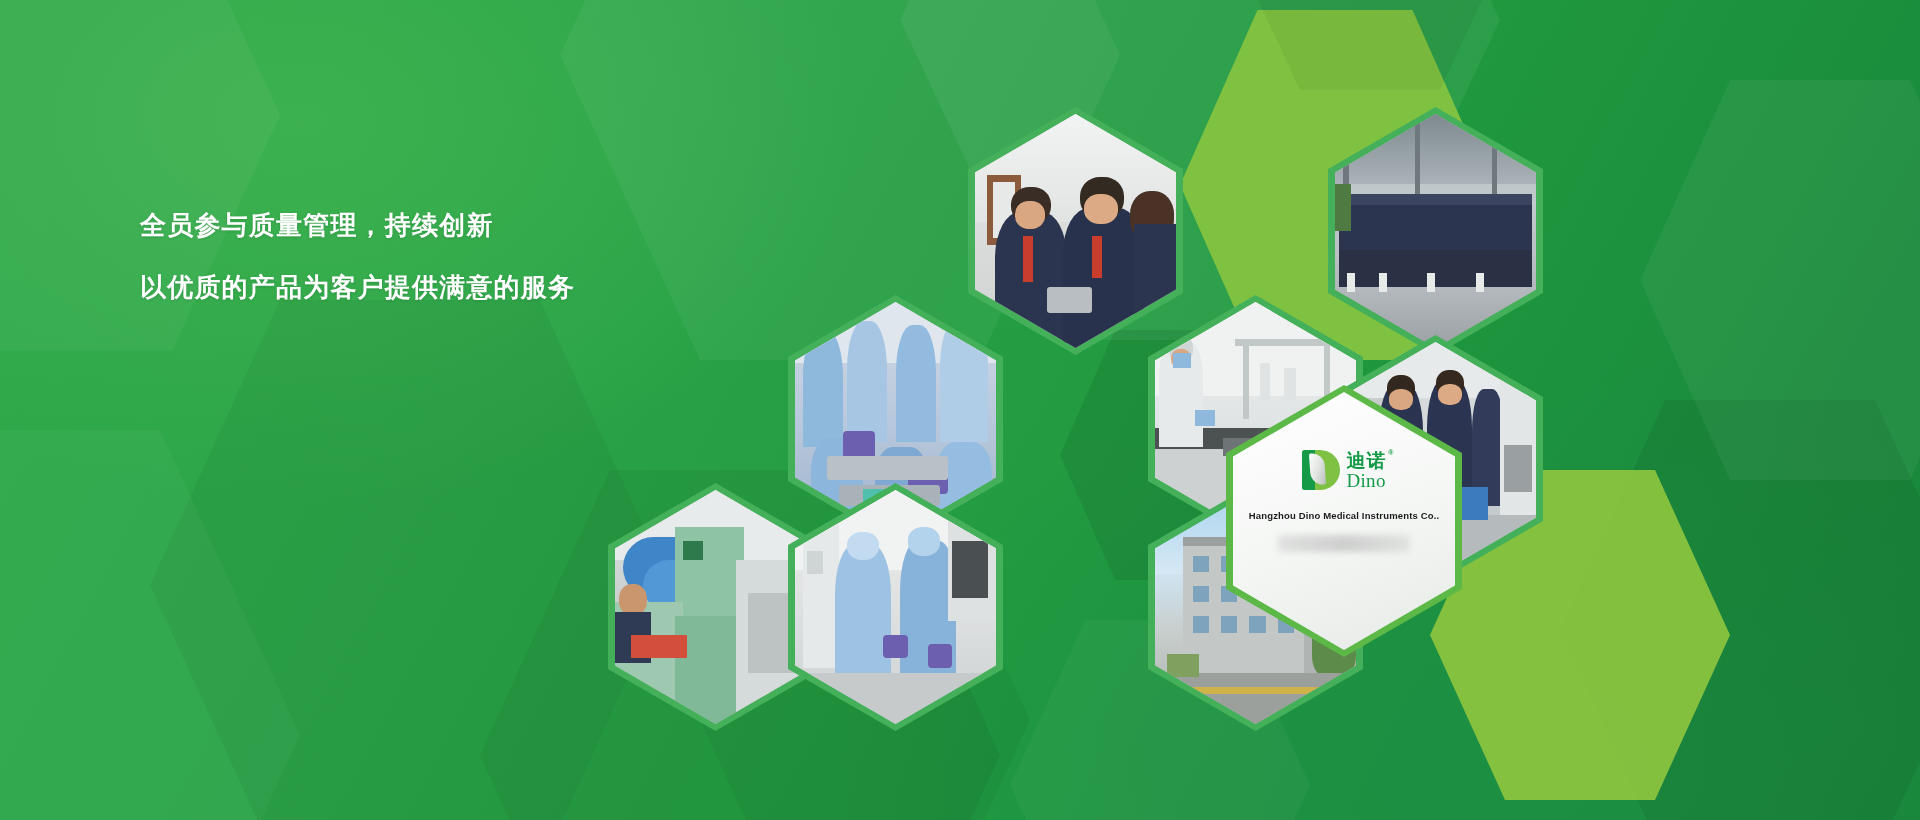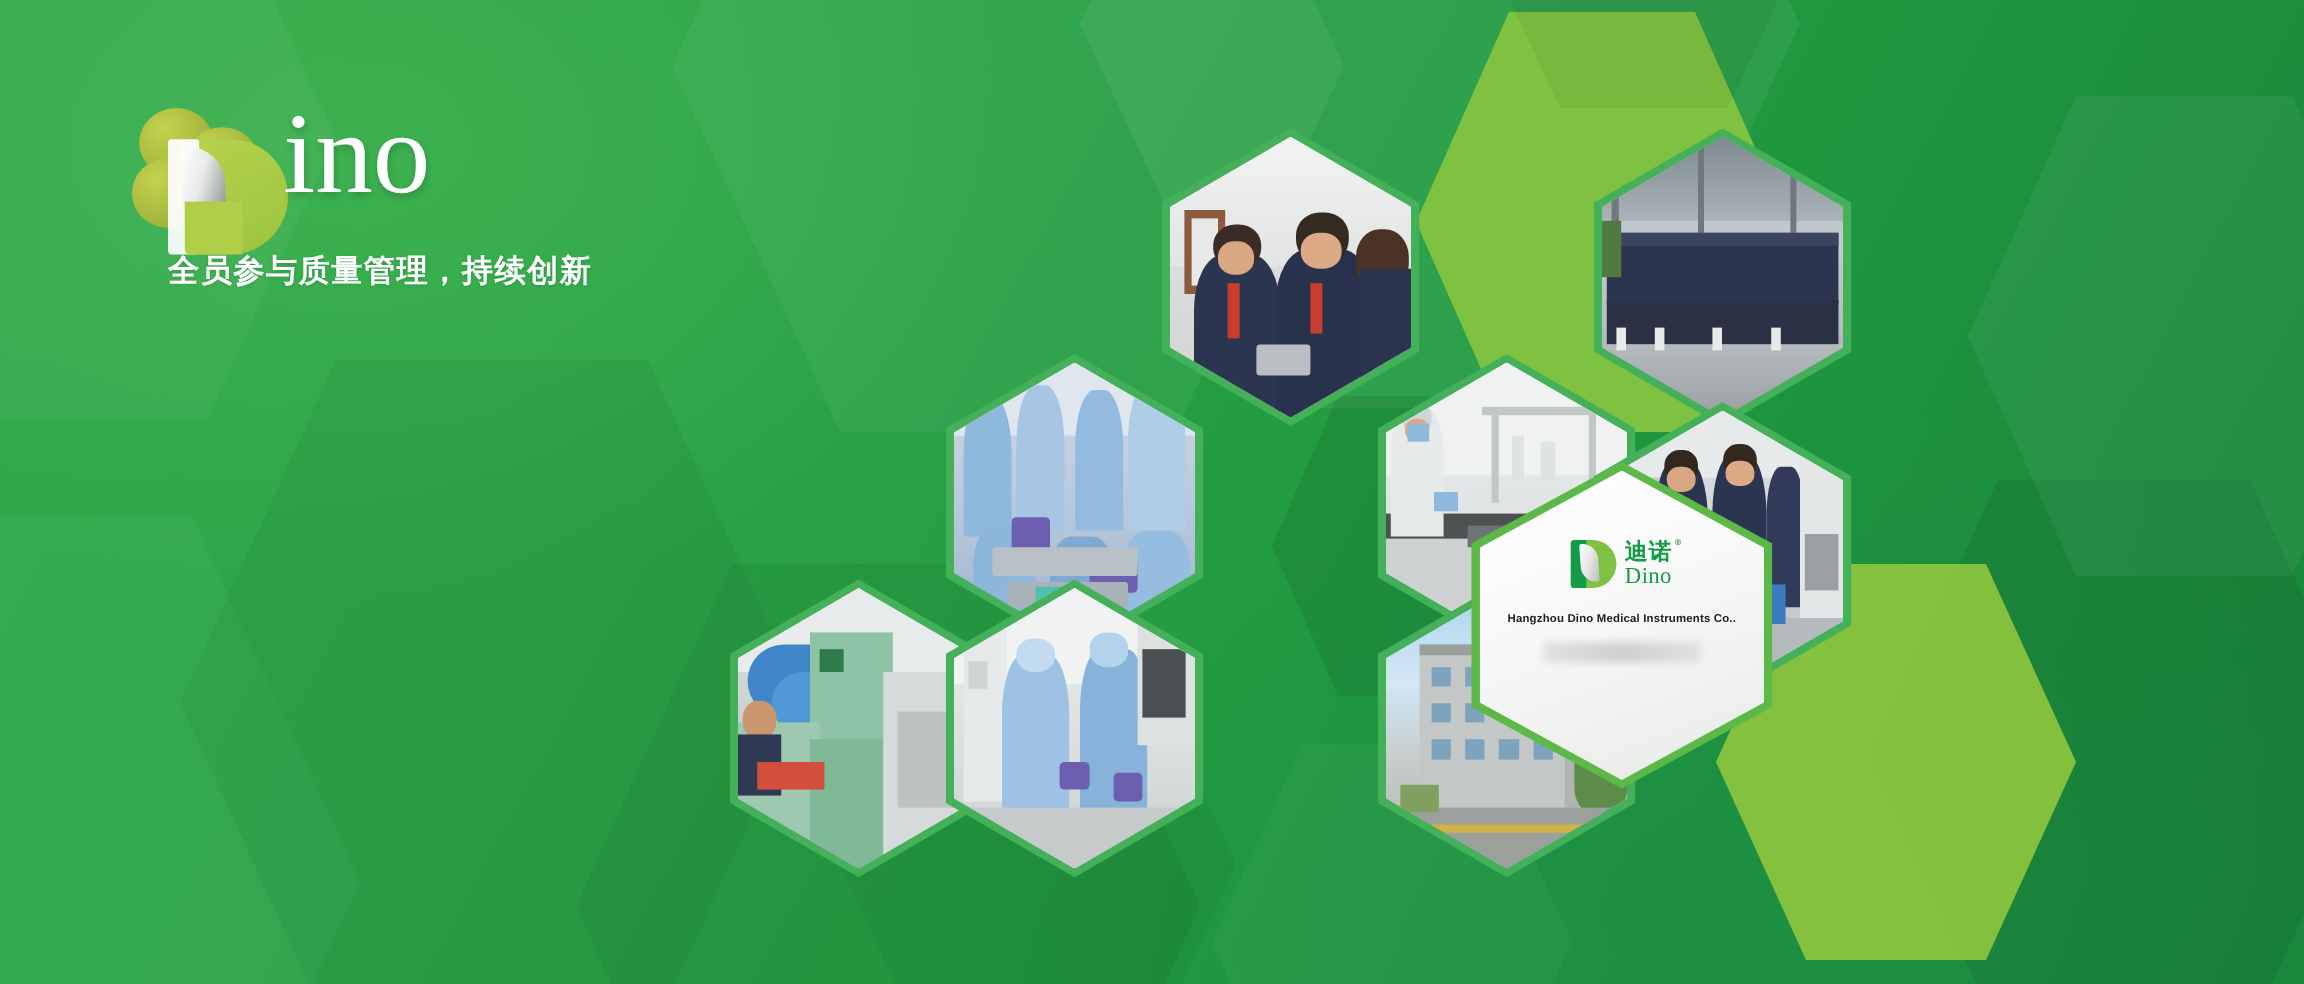--- a/index.html
+++ b/index.html
@@ -27,21 +27,21 @@
         clip-path:polygon(50% 0%,100% 25%,100% 75%,50% 100%,0% 75%,0% 25%);
         overflow:hidden;}
 
   
   .sc{position:absolute;inset:0;}
   .sc i{position:absolute;display:block;}
 
   
   #logocell{position:absolute;left:1226px;top:385px;width:236px;height:272px;
             clip-path:polygon(50% 0%,100% 25%,100% 75%,50% 100%,0% 75%,0% 25%);
-            background:#5cb947;padding-left:15px;}
+            background:#5cb947;}
   #logocell .inner{position:absolute;inset:7px;
             clip-path:polygon(50% 0%,100% 25%,100% 75%,50% 100%,0% 75%,0% 25%);
             background:linear-gradient(160deg,#ffffff 0%,#f4f6f4 55%,#e6eae6 100%);
             display:flex;flex-direction:column;align-items:center;justify-content:flex-start;
             padding-top:58px;box-sizing:border-box;}
   .miniwrap{display:flex;align-items:center;gap:7px;}
   .minimark{position:relative;width:38px;height:40px;}
   .minimark .lf{position:absolute;left:0;top:0;width:38px;height:40px;
        background:#7ec143;border-radius:3px 20px 20px 3px;}
   .minimark .dk{position:absolute;left:0;top:0;width:13px;height:40px;background:#159b48;
@@ -101,37 +101,24 @@
   <div class="bghex" style="left:900px;top:-300px;width:600px;height:640px;background:rgba(255,255,255,.06);"></div>
   <div class="bghex" style="left:1180px;top:10px;width:310px;height:350px;background:#7fc241;"></div>
   <div class="bghex" style="left:1060px;top:330px;width:220px;height:250px;background:rgba(0,0,0,.08);"></div>
   <div class="bghex" style="left:1560px;top:400px;width:420px;height:460px;background:rgba(0,0,0,.07);"></div>
   <div class="bghex" style="left:1640px;top:80px;width:360px;height:400px;background:rgba(255,255,255,.05);"></div>
   <div class="bghex" style="left:1430px;top:470px;width:300px;height:330px;background:#8cc63f;opacity:.92;"></div>
   <div class="bghex" style="left:700px;top:540px;width:330px;height:360px;background:rgba(0,0,0,.04);"></div>
   <div class="bghex" style="left:1010px;top:620px;width:300px;height:330px;background:rgba(255,255,255,.04);"></div>
   <div class="bghex" style="left:1230px;top:-210px;width:280px;height:300px;background:rgba(0,0,0,.05);"></div>
 
-  <div id="brand">
-    <div class="dmark">
-      <span class="blob b1"></span>
-      <span class="blob b2"></span>
-      <span class="blob b3"></span>
-      <span class="dletter">
-        <span class="dbody"></span>
-        <span class="dedge"></span>
-        <span class="dcurl"></span>
-        <span class="dfill"></span>
-      </span>
-    </div>
-    <div class="wordino">ino</div>
-  </div>
 
   <div id="copy">
     <div class="line">全员参与质量管理，持续创新</div>
+    <div class="line">以优质的产品为客户提供满意的服务</div>
   </div>
 
   <div id="comb">
 
     <div class="cell" style="left:148px;top:12px;background:#45b05a;">
       <div class="inner">
         <div class="sc" style="background:linear-gradient(180deg,#e9eaea 0%,#dcdedd 42%,#cfd2d1 100%);">
           <i style="left:0;top:0;width:100%;height:46%;background:linear-gradient(180deg,#f2f3f3,#e2e4e3);"></i>
           <i style="left:6%;top:26%;width:17%;height:30%;background:#8c5a3c;"></i>
           <i style="left:9%;top:29%;width:11%;height:24%;background:#e7e9e8;"></i>

